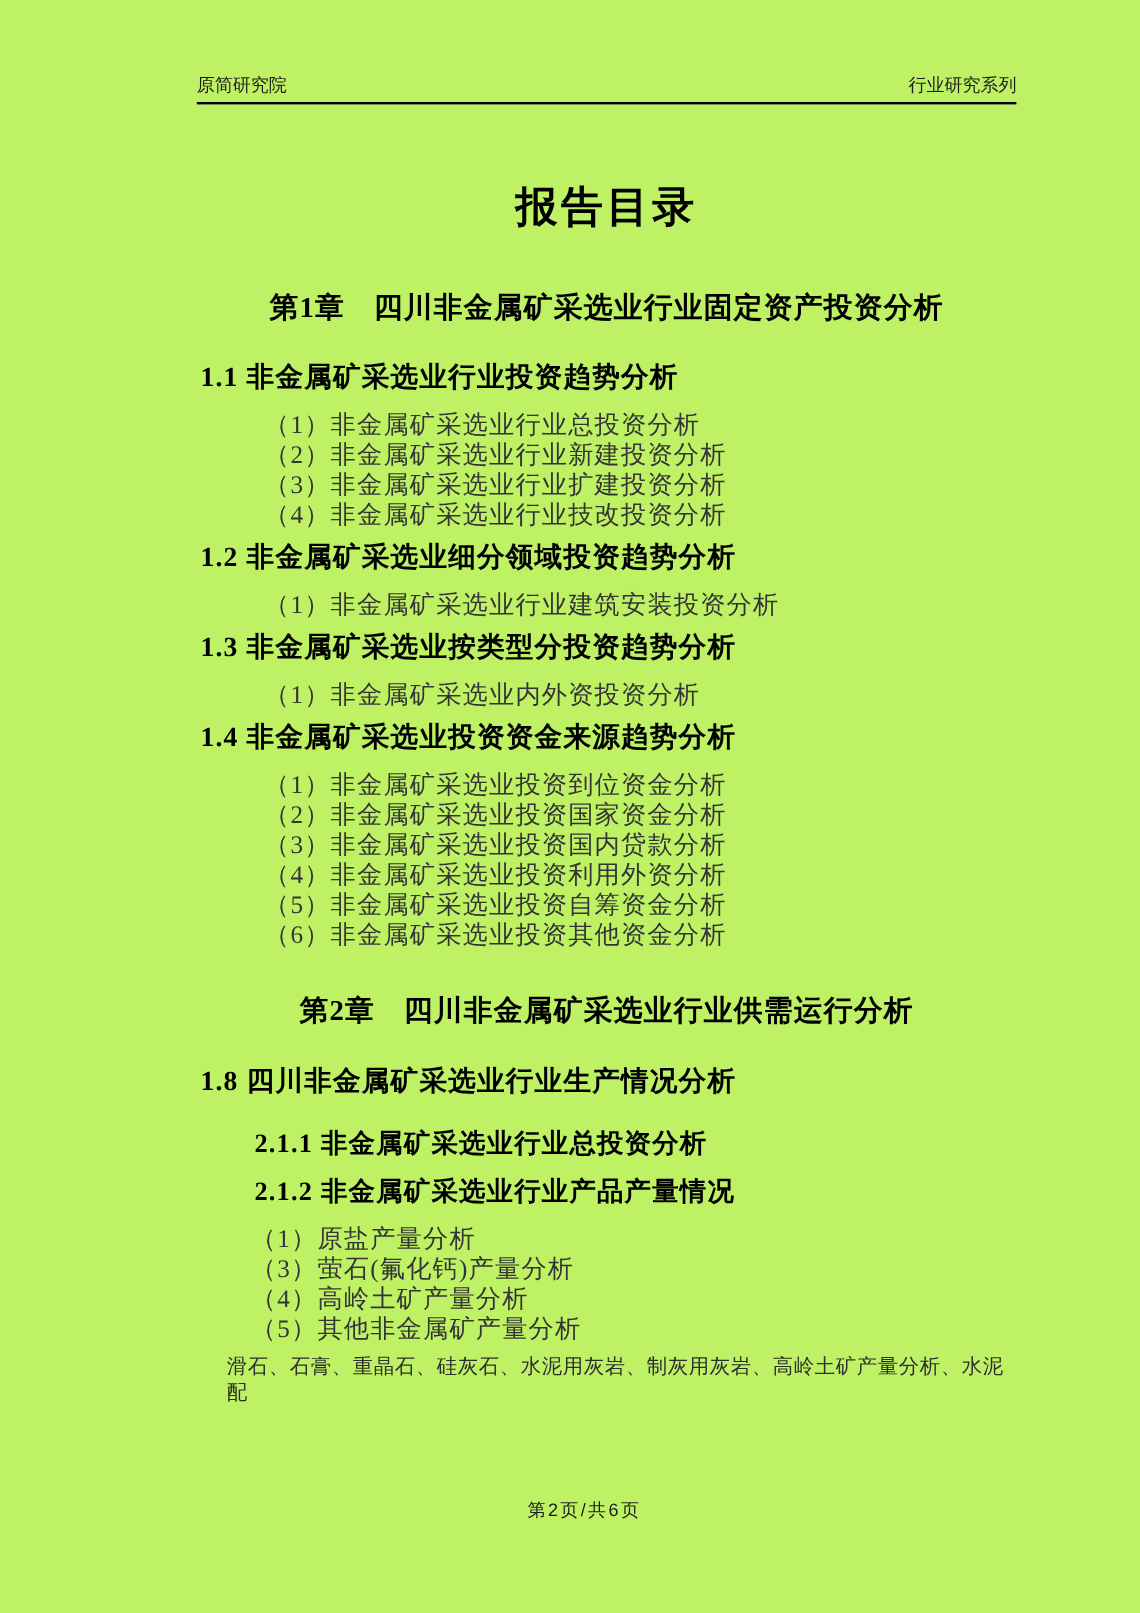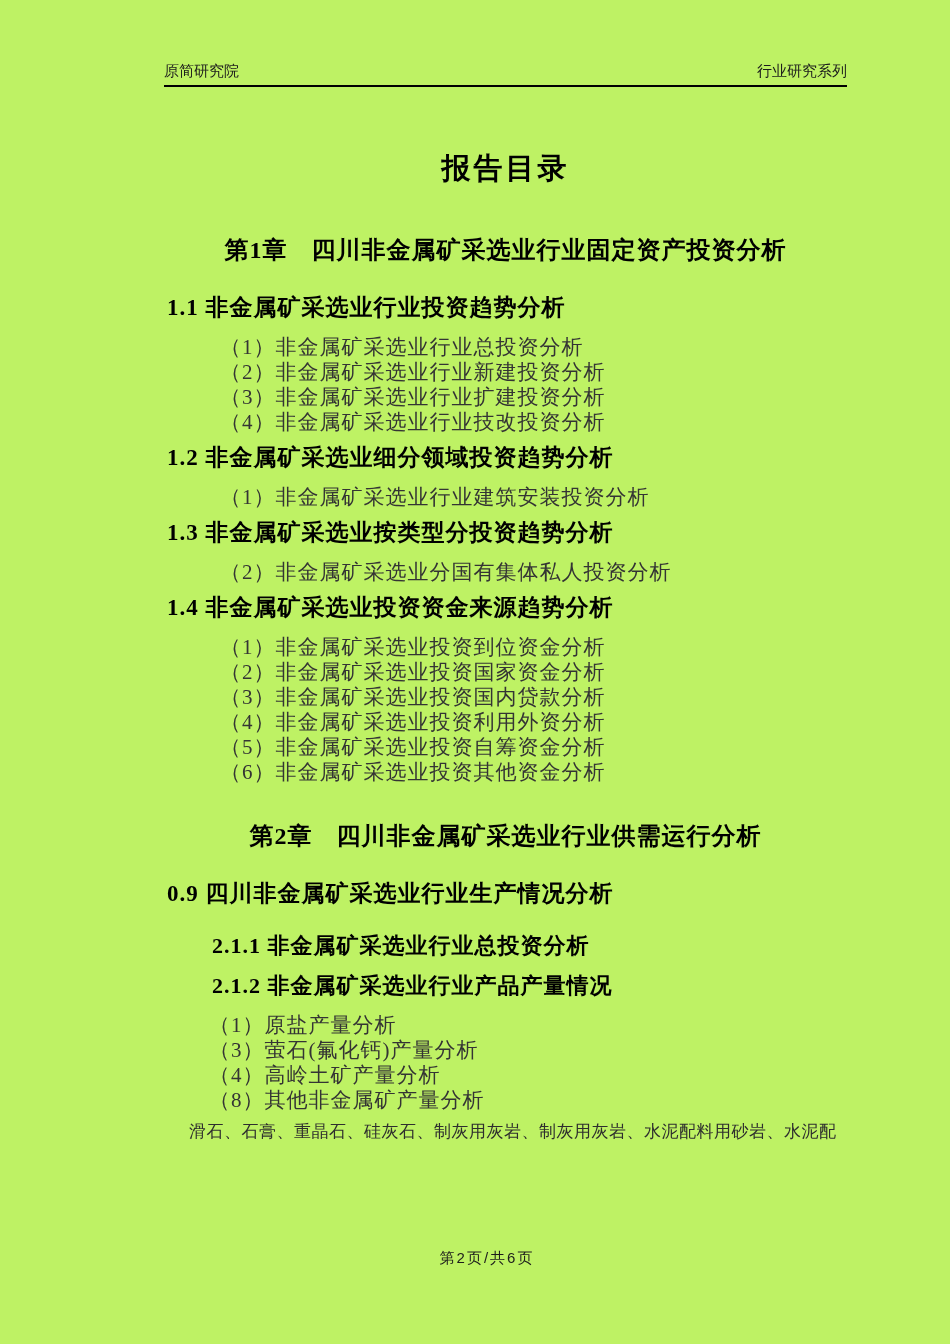--- a/index.html
+++ b/index.html
@@ -18,21 +18,21 @@
     display:flex;justify-content:space-between;align-items:flex-end;
     padding-top:62px;padding-bottom:4px;
     border-bottom:2px solid #000;
     font-family:"Liberation Sans","DejaVu Sans",sans-serif;
     font-size:15px;color:#1c1c1c;
   }
   
   .doc-title{
     margin:62px 0 0 0;
     text-align:center;
-    font-size:29px;font-weight:bold;letter-spacing:3px;color:#000;
+    font-size:35px;font-weight:bold;letter-spacing:3px;color:#000;
   }
   
   .chapter-heading{
     margin:44px 0 0 0;
     text-align:center;
     font-size:24px;font-weight:bold;letter-spacing:1px;color:#000;
     line-height:34px;
   }
   .chapter-heading .chapter-no{margin-right:24px;}
   
@@ -93,47 +93,47 @@
       <div class="item">（4）非金属矿采选业行业技改投资分析</div>
     </div>
 
     <h3 class="section-heading tight">1.2 非金属矿采选业细分领域投资趋势分析</h3>
     <div class="items">
       <div class="item">（1）非金属矿采选业行业建筑安装投资分析</div>
     </div>
 
     <h3 class="section-heading tight">1.3 非金属矿采选业按类型分投资趋势分析</h3>
     <div class="items">
-      <div class="item">（2）非金属矿采选业分国有集体私人投资分析</div>
+      <div class="item">（1）非金属矿采选业内外资投资分析</div>
     </div>
 
     <h3 class="section-heading tight">1.4 非金属矿采选业投资资金来源趋势分析</h3>
     <div class="items">
       <div class="item">（1）非金属矿采选业投资到位资金分析</div>
       <div class="item">（2）非金属矿采选业投资国家资金分析</div>
       <div class="item">（3）非金属矿采选业投资国内贷款分析</div>
       <div class="item">（4）非金属矿采选业投资利用外资分析</div>
       <div class="item">（5）非金属矿采选业投资自筹资金分析</div>
       <div class="item">（6）非金属矿采选业投资其他资金分析</div>
     </div>
 
     <h2 class="chapter-heading" style="margin-top:34px;">
       <span class="chapter-no">第2章</span><span>四川非金属矿采选业行业供需运行分析</span>
     </h2>
 
-    <h3 class="section-heading">0.9 四川非金属矿采选业行业生产情况分析</h3>
+    <h3 class="section-heading">1.8 四川非金属矿采选业行业生产情况分析</h3>
 
     <h4 class="subsection-heading">2.1.1 非金属矿采选业行业总投资分析</h4>
     <h4 class="subsection-heading tight">2.1.2 非金属矿采选业行业产品产量情况</h4>
 
     <div class="items ch2">
       <div class="item">（1）原盐产量分析</div>
       <div class="item">（3）萤石(氟化钙)产量分析</div>
       <div class="item">（4）高岭土矿产量分析</div>
-      <div class="item">（8）其他非金属矿产量分析</div>
+      <div class="item">（5）其他非金属矿产量分析</div>
     </div>
 
-    <div class="continuation">滑石、石膏、重晶石、硅灰石、制灰用灰岩、制灰用灰岩、水泥配料用砂岩、水泥配</div>
+    <div class="continuation">滑石、石膏、重晶石、硅灰石、水泥用灰岩、制灰用灰岩、高岭土矿产量分析、水泥配</div>
 
   </div>
 
   <div class="page-footer">第2页/共6页</div>
 </div>
 
 </body></html>

